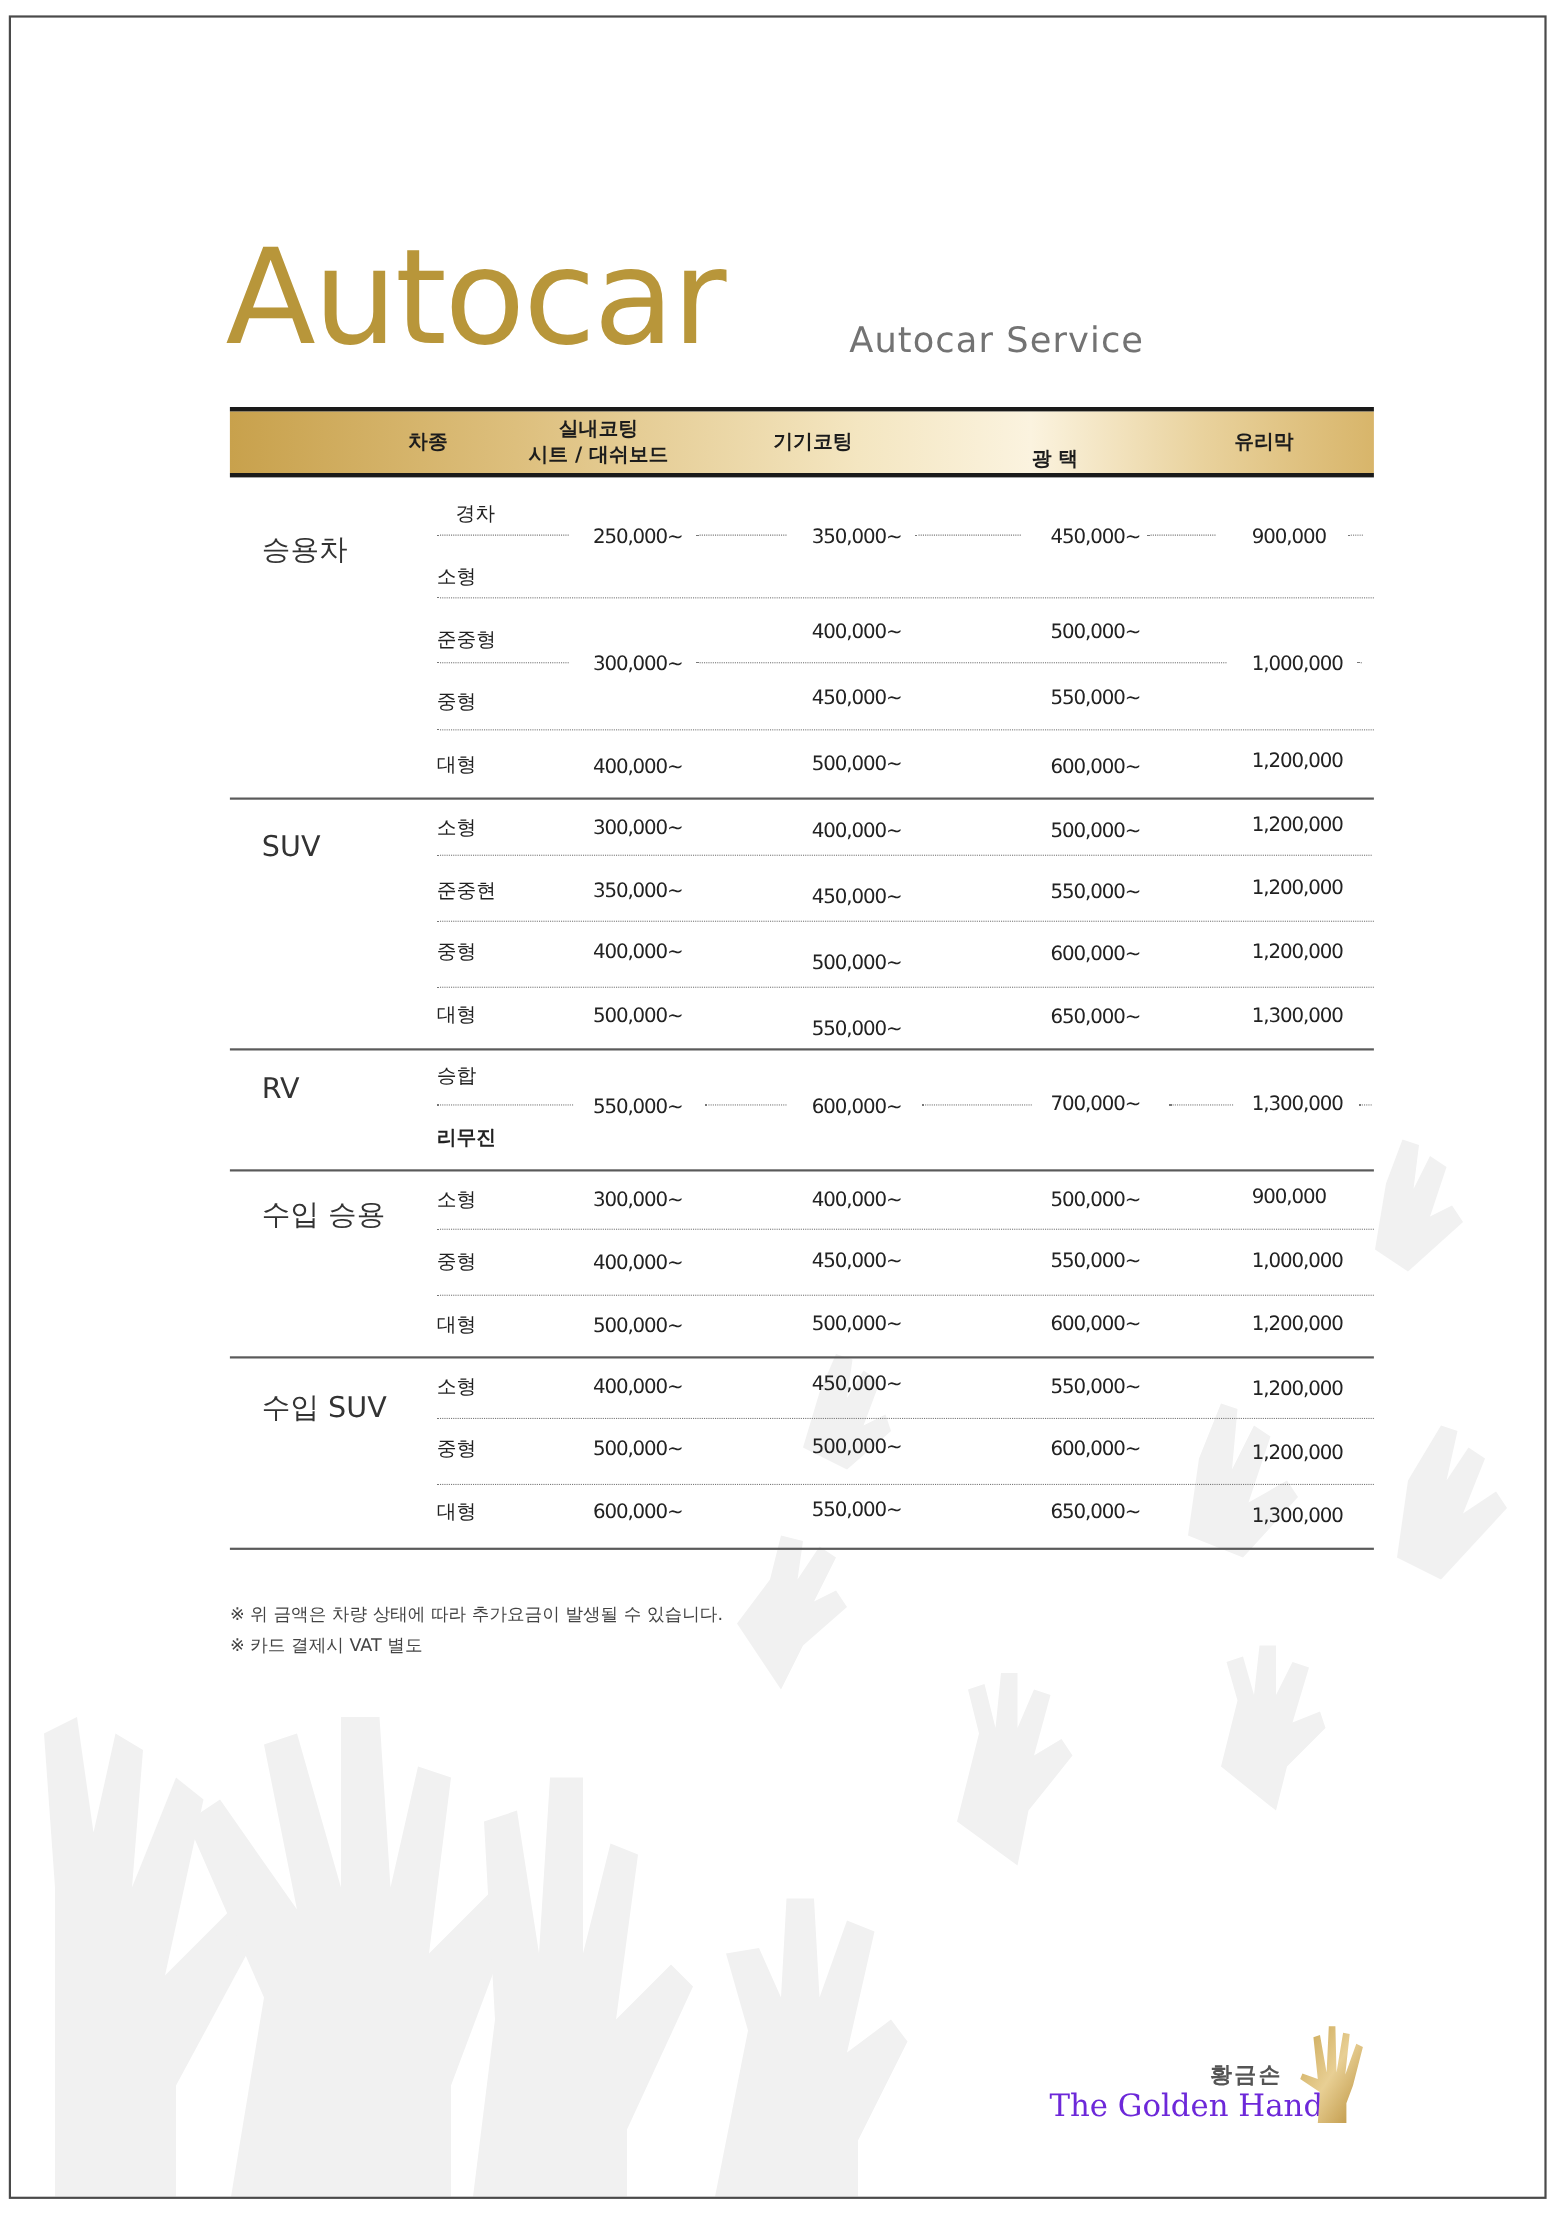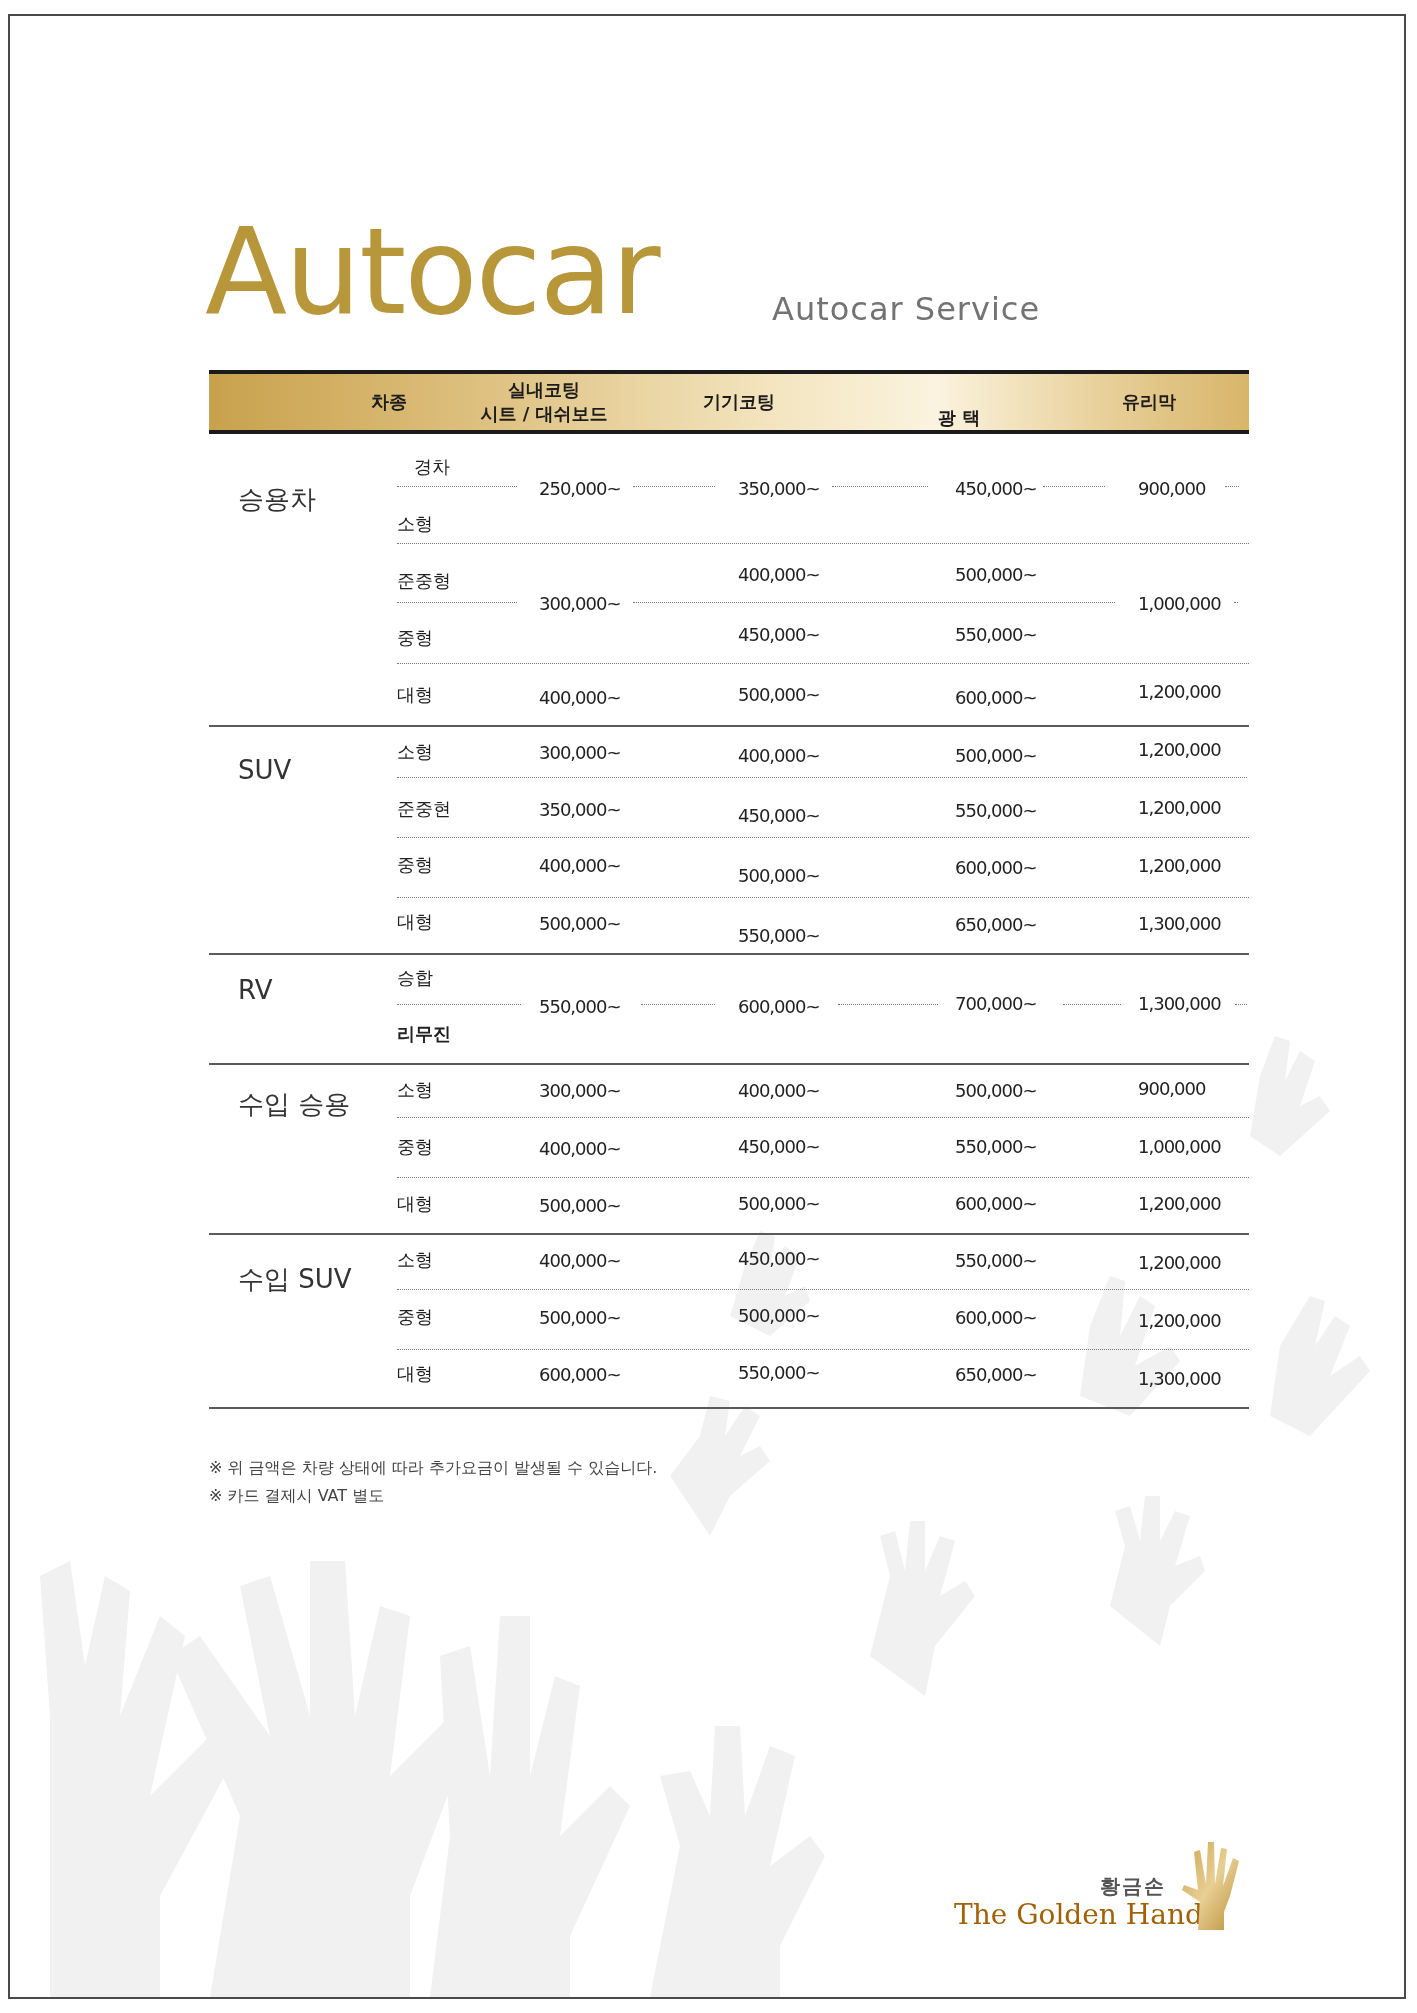--- a/index.html
+++ b/index.html
@@ -12,21 +12,21 @@
   .header-band{position:absolute;left:209px;top:370px;width:1040px;height:64px;border-top:4px solid #1a1a1a;border-bottom:4px solid #1a1a1a;
     background:linear-gradient(90deg,#c8a14c 0%,#ddbf7d 25%,#f4e6c1 55%,#fbf3df 70%,#e9d29d 85%,#d8b56a 100%);box-sizing:border-box;}
   .hcell{position:absolute;top:0;height:56px;display:flex;flex-direction:column;justify-content:center;align-items:center;font-weight:bold;font-size:18px;color:#1c1c1c;line-height:24px;}
   .group-border{position:absolute;left:209px;width:1040px;height:2px;background:#5a5a5a;}
   .cat{position:absolute;left:30px;font-size:26px;color:#333;}
   .sub{position:absolute;left:189px;font-size:18px;color:#222;}
   .price{position:absolute;font-size:18px;color:#222;letter-spacing:-1px;}
   .dots{position:absolute;height:0;border-top:1.5px dotted #777;}
   .note{position:absolute;left:209px;font-size:16px;color:#444;}
   .logo-kr{position:absolute;left:1100px;top:1873px;font-size:20px;color:#555;font-weight:bold;letter-spacing:2px;}
-  .logo-en{position:absolute;left:954px;top:1898px;font-family:"DejaVu Serif","Liberation Serif",serif;font-size:28px;color:#a16207;}
+  .logo-en{position:absolute;left:954px;top:1898px;font-family:"DejaVu Serif","Liberation Serif",serif;font-size:28px;color:#6d28d9;}
   .logo-hand{position:absolute;left:1176px;top:1840px;}
 </style>
 </head>
 <body>
 
 <div class="bg-hands">
   <svg width="1394" height="1981" viewBox="0 0 1394 1981">
     <g fill="#f1f1f1">
       <path d="M40 1981 L40 1700 L30 1560 L60 1545 L75 1650 L95 1560 L120 1575 L110 1700 L150 1600 L175 1620 L140 1780 L200 1720 L220 1750 L150 1880 L150 1981 Z"></path>
       <path d="M200 1981 L230 1800 L160 1640 L190 1620 L260 1720 L230 1570 L260 1560 L300 1700 L300 1545 L335 1545 L345 1700 L370 1590 L400 1600 L380 1760 L440 1700 L460 1720 L400 1880 L400 1981 Z"></path>

